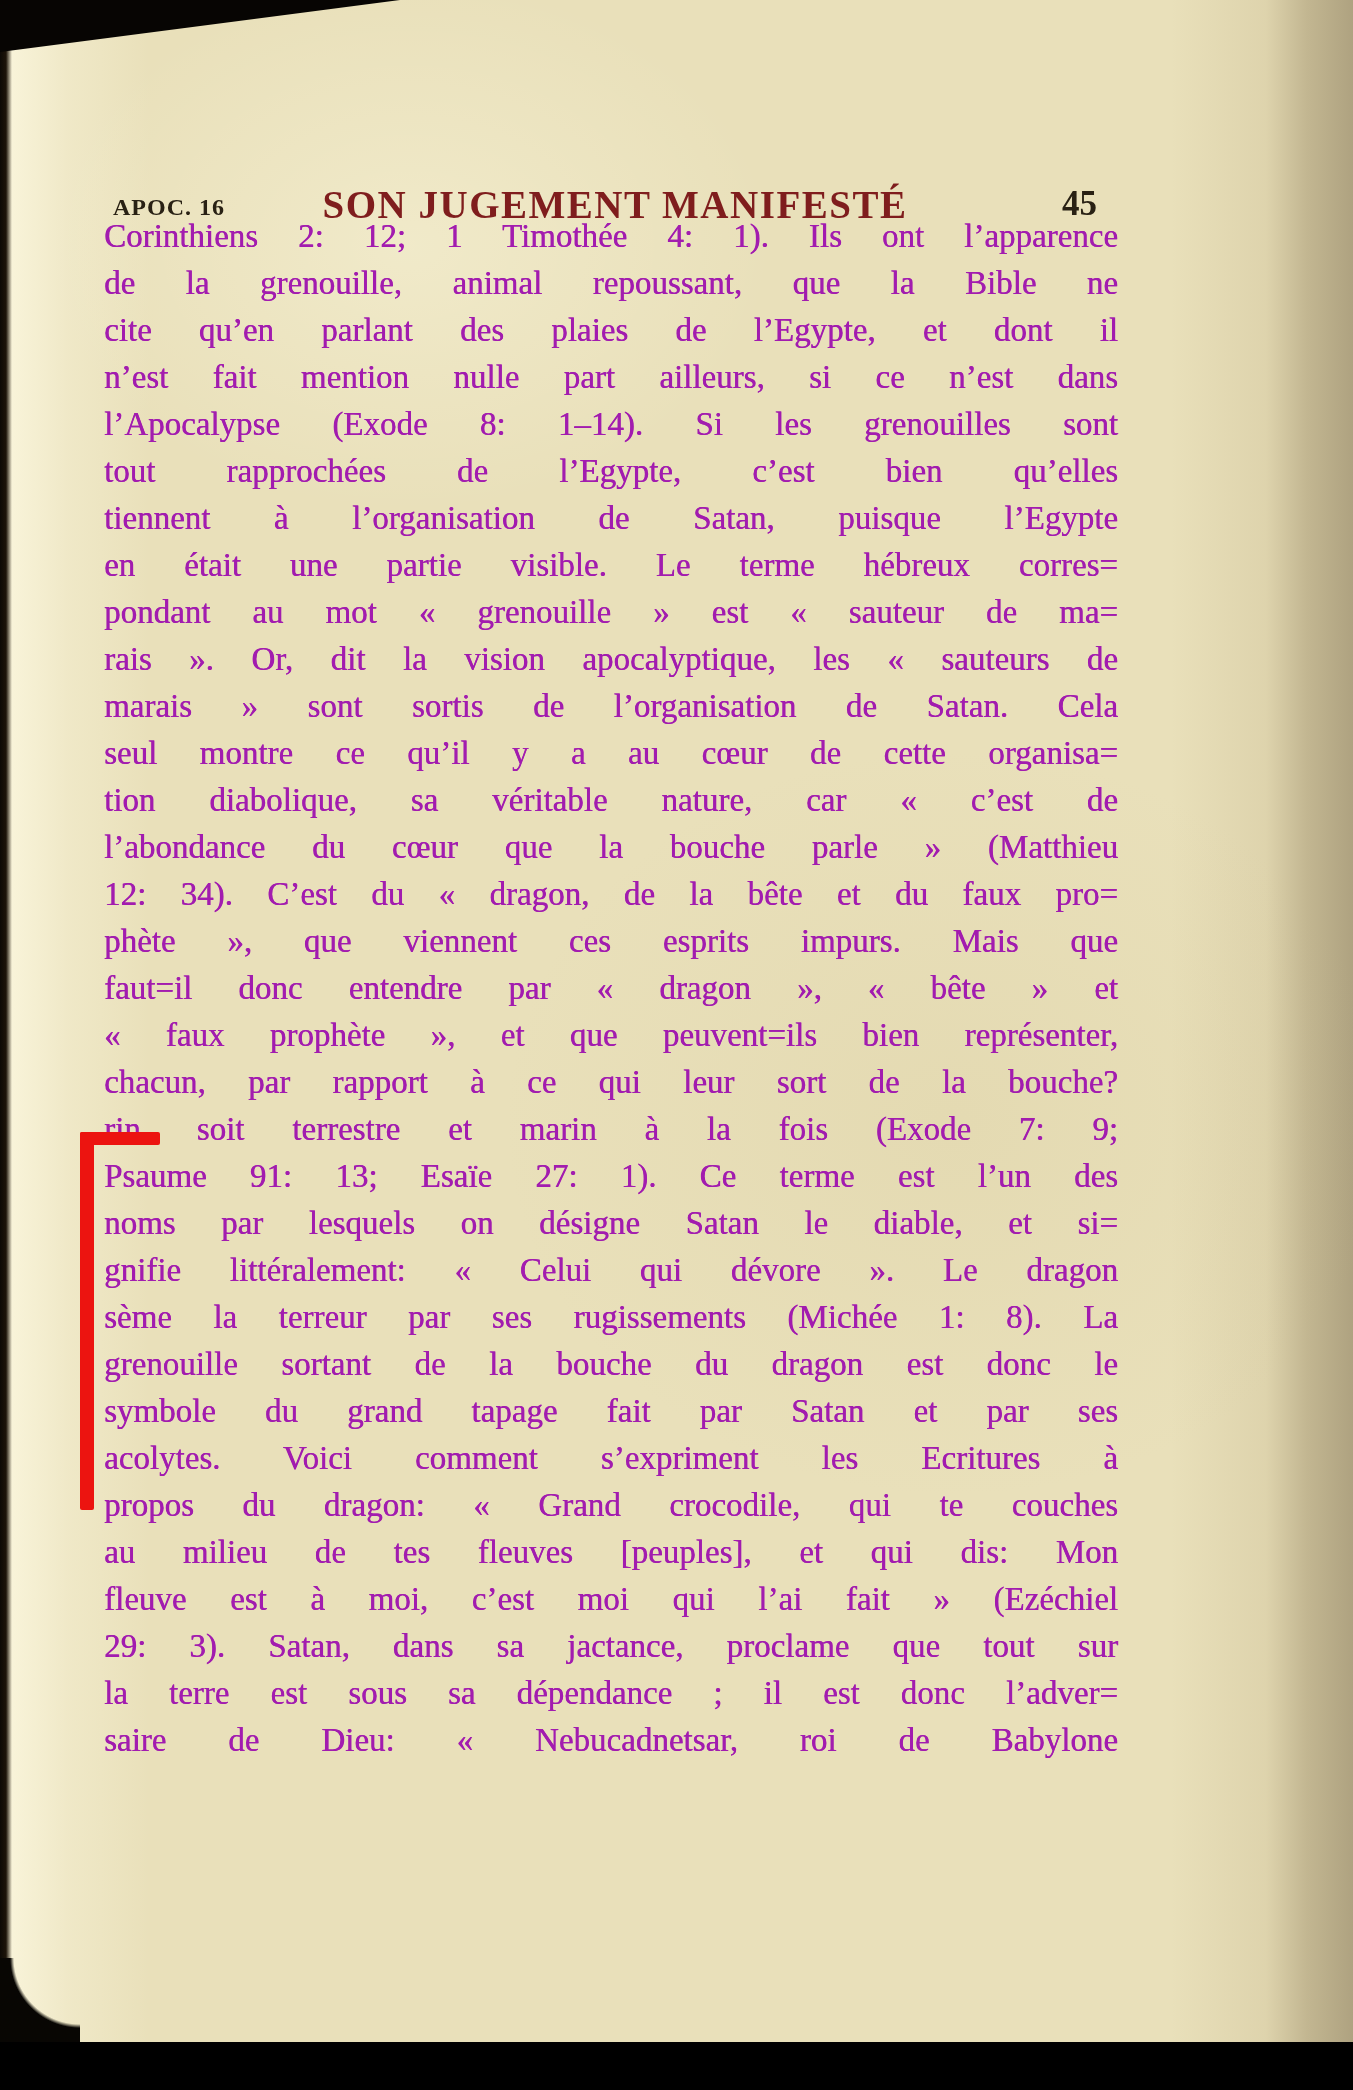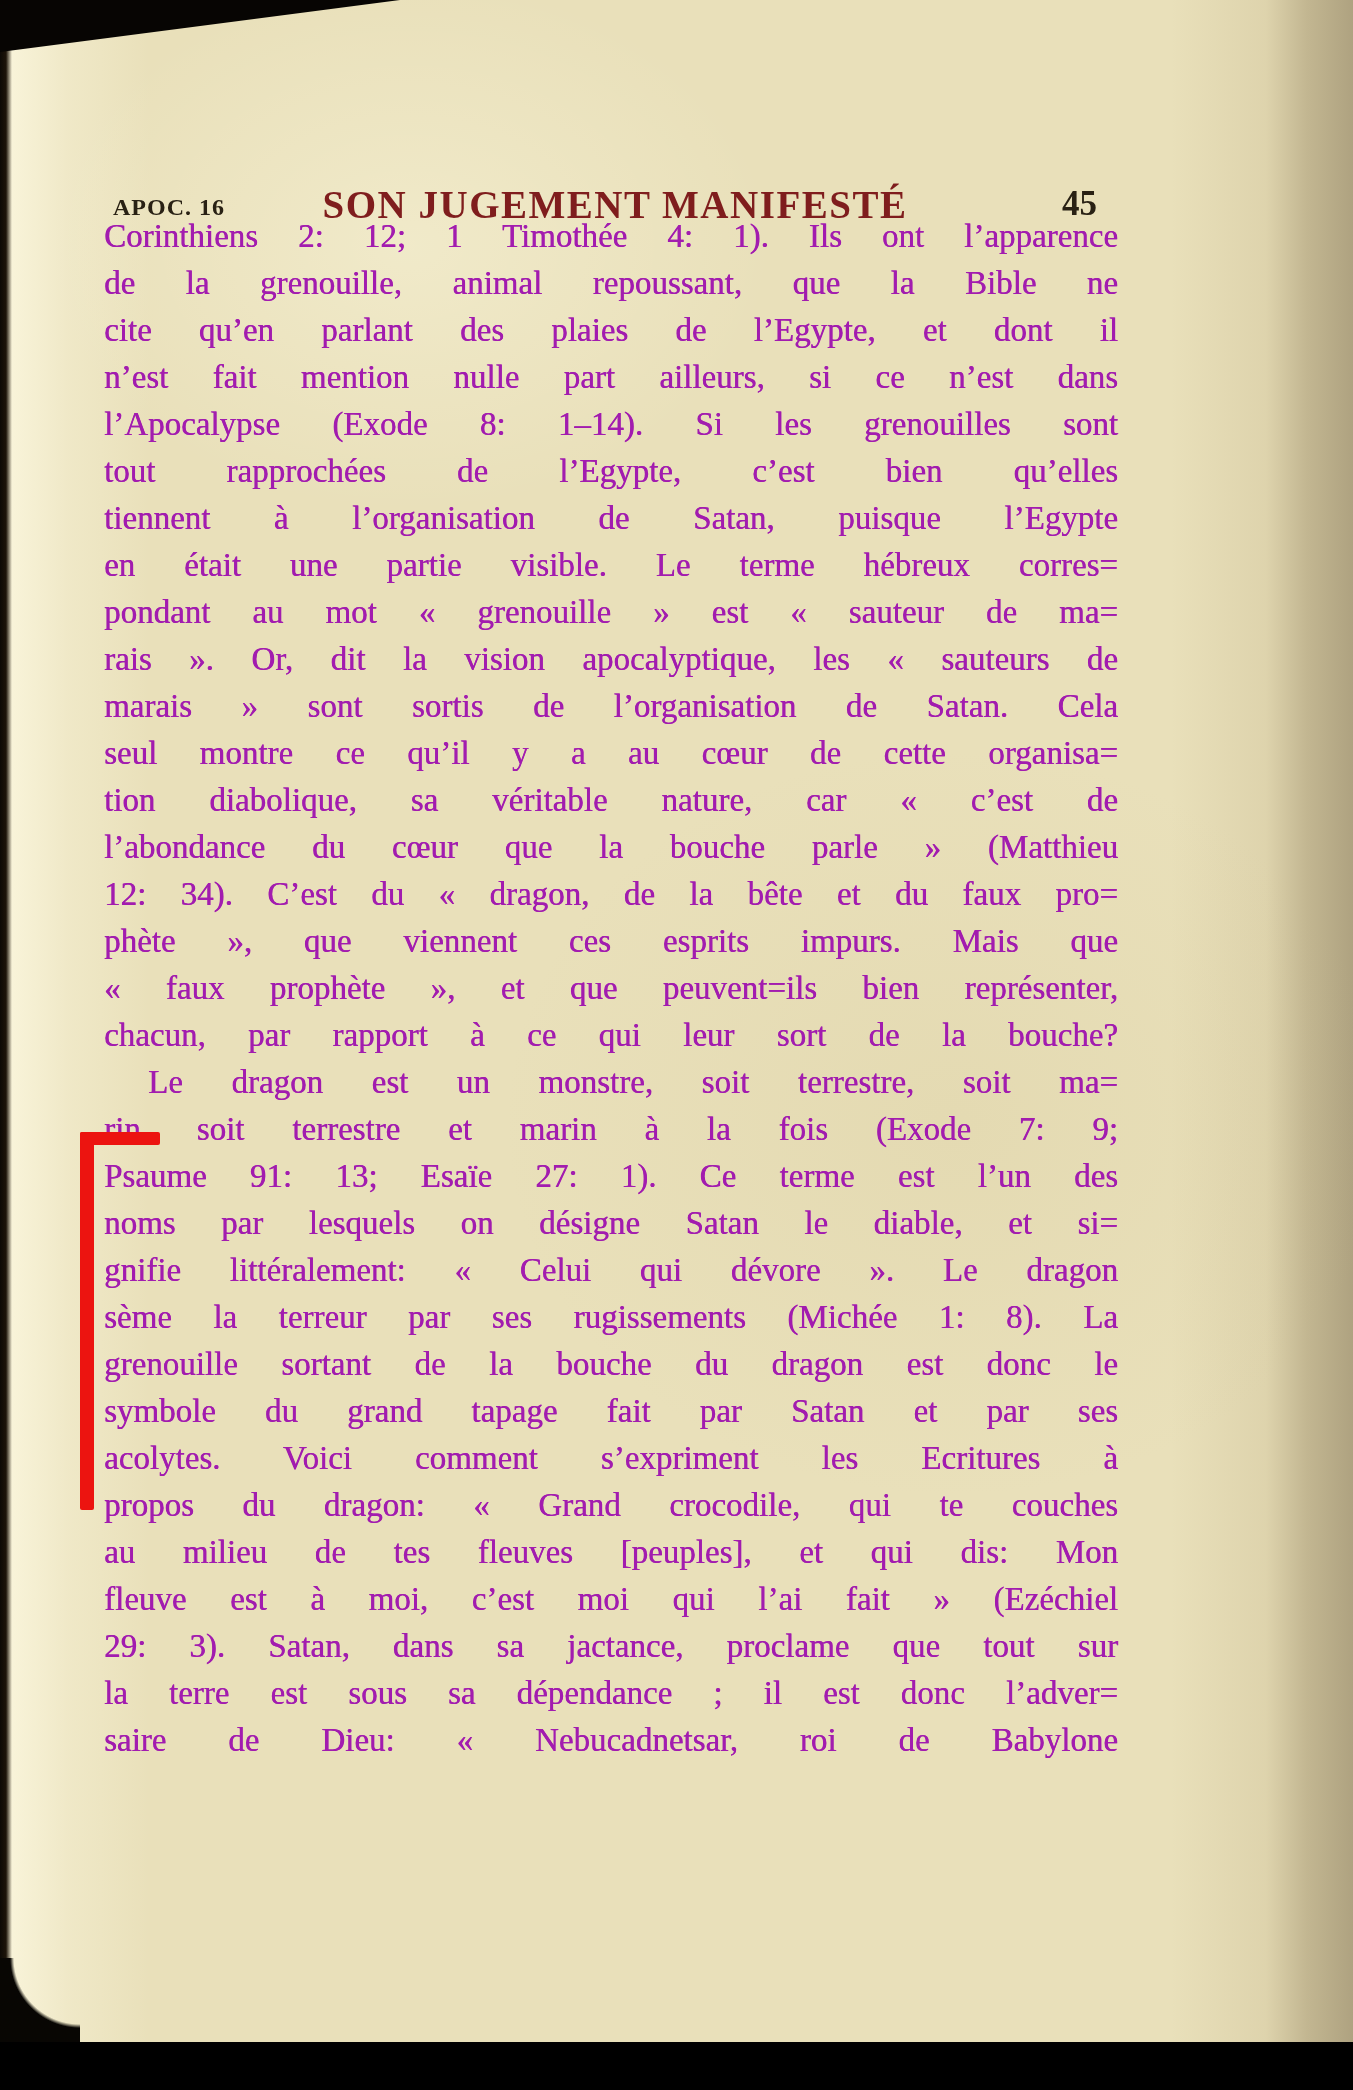--- a/index.html
+++ b/index.html
@@ -114,23 +114,23 @@
       <div class="line">tiennent à l’organisation de Satan, puisque l’Egypte</div>
       <div class="line">en était une partie visible. Le terme hébreux corres=</div>
       <div class="line">pondant au mot « grenouille » est « sauteur de ma=</div>
       <div class="line">rais ». Or, dit la vision apocalyptique, les « sauteurs de</div>
       <div class="line">marais » sont sortis de l’organisation de Satan. Cela</div>
       <div class="line">seul montre ce qu’il y a au cœur de cette organisa=</div>
       <div class="line">tion diabolique, sa véritable nature, car « c’est de</div>
       <div class="line">l’abondance du cœur que la bouche parle » (Matthieu</div>
       <div class="line">12: 34). C’est du « dragon, de la bête et du faux pro=</div>
       <div class="line">phète », que viennent ces esprits impurs. Mais que</div>
+      <div class="line">faut=il donc entendre par « dragon », « bête » et</div>
       <div class="line">« faux prophète », et que peuvent=ils bien représenter,</div>
       <div class="line">chacun, par rapport à ce qui leur sort de la bouche?</div>
-      <div class="line indent">Le dragon est un monstre, soit terrestre, soit ma=</div>
       <div class="line">rin, soit terrestre et marin à la fois (Exode 7: 9;</div>
       <div class="line">Psaume 91: 13; Esaïe 27: 1). Ce terme est l’un des</div>
       <div class="line">noms par lesquels on désigne Satan le diable, et si=</div>
       <div class="line">gnifie littéralement: « Celui qui dévore ». Le dragon</div>
       <div class="line">sème la terreur par ses rugissements (Michée 1: 8). La</div>
       <div class="line">grenouille sortant de la bouche du dragon est donc le</div>
       <div class="line">symbole du grand tapage fait par Satan et par ses</div>
       <div class="line">acolytes. Voici comment s’expriment les Ecritures à</div>
       <div class="line">propos du dragon: « Grand crocodile, qui te couches</div>
       <div class="line">au milieu de tes fleuves [peuples], et qui dis: Mon</div>

